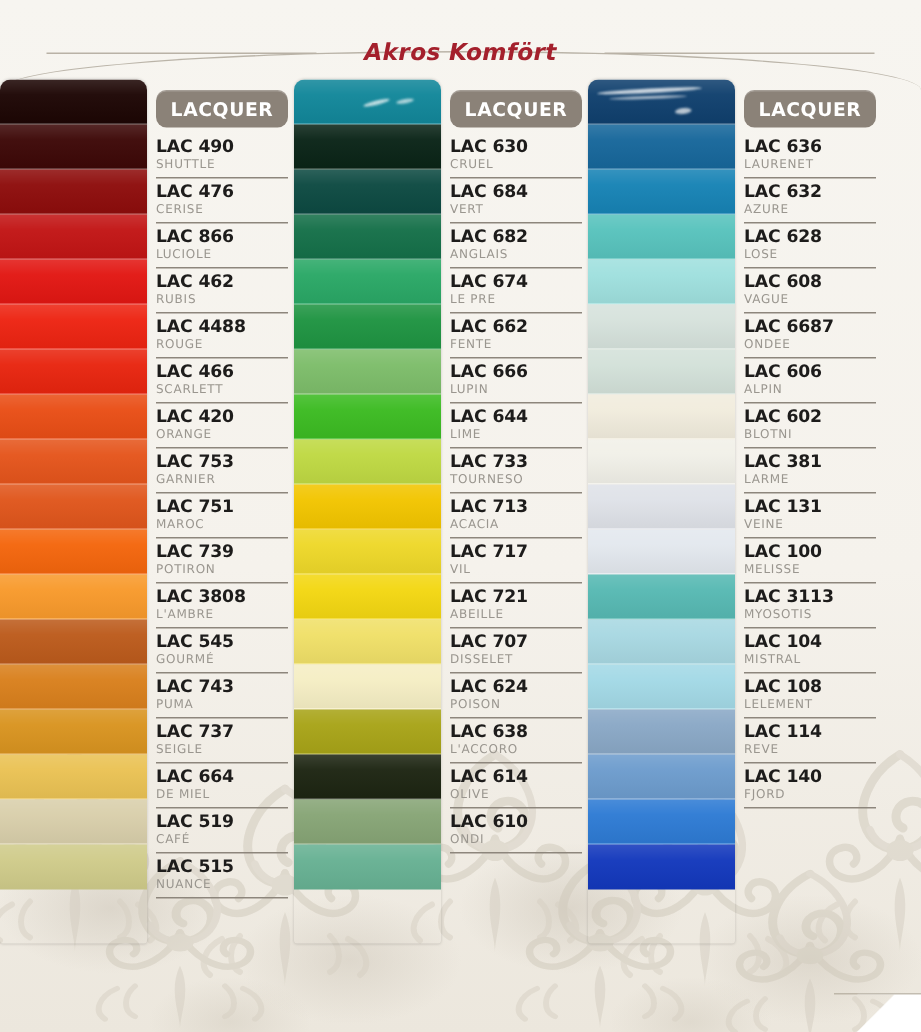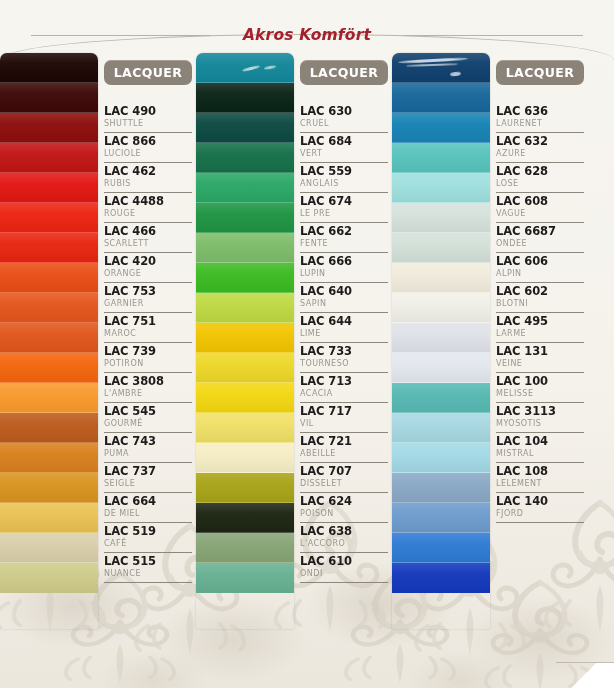--- a/index.html
+++ b/index.html
@@ -143,21 +143,21 @@
 
   .badge {
     width: 88px;
     height: 25px;
     background: #8b8278;
     border-radius: 7px;
     display: flex;
     align-items: center;
     justify-content: center;
     margin-top: 7px;
-    margin-bottom: 18px;
+    margin-bottom: 4px;
     box-shadow: inset 0 1px 0 rgba(255,255,255,0.22);
   }
   .badge-text {
     font-family: "DejaVu Sans", sans-serif;
     font-weight: bold;
     font-size: 12.5px;
     letter-spacing: 0.4px;
     color: #ffffff;
   }
 
@@ -259,20 +259,24 @@
           <div class="swatch" title="LAC 515 NUANCE" style="background: rgb(207, 203, 138); height: 30px;"></div>
         </div>
       <div class="label-col">
         <div class="badge">
           <span class="badge-text">LACQUER</span>
         </div>
         <div id="labels-0">
             <div class="entry">
               <span class="code">LAC 490</span>
               <span class="name">SHUTTLE</span>
+            </div>
+            <div class="entry">
+              <span class="code">LAC 476</span>
+              <span class="name">CERISE</span>
             </div>
             <div class="entry">
               <span class="code">LAC 866</span>
               <span class="name">LUCIOLE</span>
             </div>
             <div class="entry">
               <span class="code">LAC 462</span>
               <span class="name">RUBIS</span>
             </div>
             <div class="entry">
@@ -362,40 +366,36 @@
         <div id="labels-1">
             <div class="entry">
               <span class="code">LAC 630</span>
               <span class="name">CRUEL</span>
             </div>
             <div class="entry">
               <span class="code">LAC 684</span>
               <span class="name">VERT</span>
             </div>
             <div class="entry">
-              <span class="code">LAC 559</span>
+              <span class="code">LAC 682</span>
               <span class="name">ANGLAIS</span>
             </div>
             <div class="entry">
               <span class="code">LAC 674</span>
               <span class="name">LE PRE</span>
             </div>
             <div class="entry">
               <span class="code">LAC 662</span>
               <span class="name">FENTE</span>
             </div>
             <div class="entry">
               <span class="code">LAC 666</span>
               <span class="name">LUPIN</span>
             </div>
             <div class="entry">
-              <span class="code">LAC 640</span>
-              <span class="name">SAPIN</span>
-            </div>
-            <div class="entry">
               <span class="code">LAC 644</span>
               <span class="name">LIME</span>
             </div>
             <div class="entry">
               <span class="code">LAC 733</span>
               <span class="name">TOURNESO</span>
             </div>
             <div class="entry">
               <span class="code">LAC 713</span>
               <span class="name">ACACIA</span>
@@ -412,20 +412,24 @@
               <span class="code">LAC 707</span>
               <span class="name">DISSELET</span>
             </div>
             <div class="entry">
               <span class="code">LAC 624</span>
               <span class="name">POISON</span>
             </div>
             <div class="entry">
               <span class="code">LAC 638</span>
               <span class="name">L'ACCORO</span>
+            </div>
+            <div class="entry">
+              <span class="code">LAC 614</span>
+              <span class="name">OLIVE</span>
             </div>
             <div class="entry">
               <span class="code">LAC 610</span>
               <span class="name">ONDI</span>
             </div>
           </div>
       </div>
     </div>
 
     <div class="group">
@@ -480,21 +484,21 @@
             </div>
             <div class="entry">
               <span class="code">LAC 606</span>
               <span class="name">ALPIN</span>
             </div>
             <div class="entry">
               <span class="code">LAC 602</span>
               <span class="name">BLOTNI</span>
             </div>
             <div class="entry">
-              <span class="code">LAC 495</span>
+              <span class="code">LAC 381</span>
               <span class="name">LARME</span>
             </div>
             <div class="entry">
               <span class="code">LAC 131</span>
               <span class="name">VEINE</span>
             </div>
             <div class="entry">
               <span class="code">LAC 100</span>
               <span class="name">MELISSE</span>
             </div>
@@ -502,20 +506,24 @@
               <span class="code">LAC 3113</span>
               <span class="name">MYOSOTIS</span>
             </div>
             <div class="entry">
               <span class="code">LAC 104</span>
               <span class="name">MISTRAL</span>
             </div>
             <div class="entry">
               <span class="code">LAC 108</span>
               <span class="name">LELEMENT</span>
+            </div>
+            <div class="entry">
+              <span class="code">LAC 114</span>
+              <span class="name">REVE</span>
             </div>
             <div class="entry">
               <span class="code">LAC 140</span>
               <span class="name">FJORD</span>
             </div>
           </div>
       </div>
     </div>
 
   </div>

